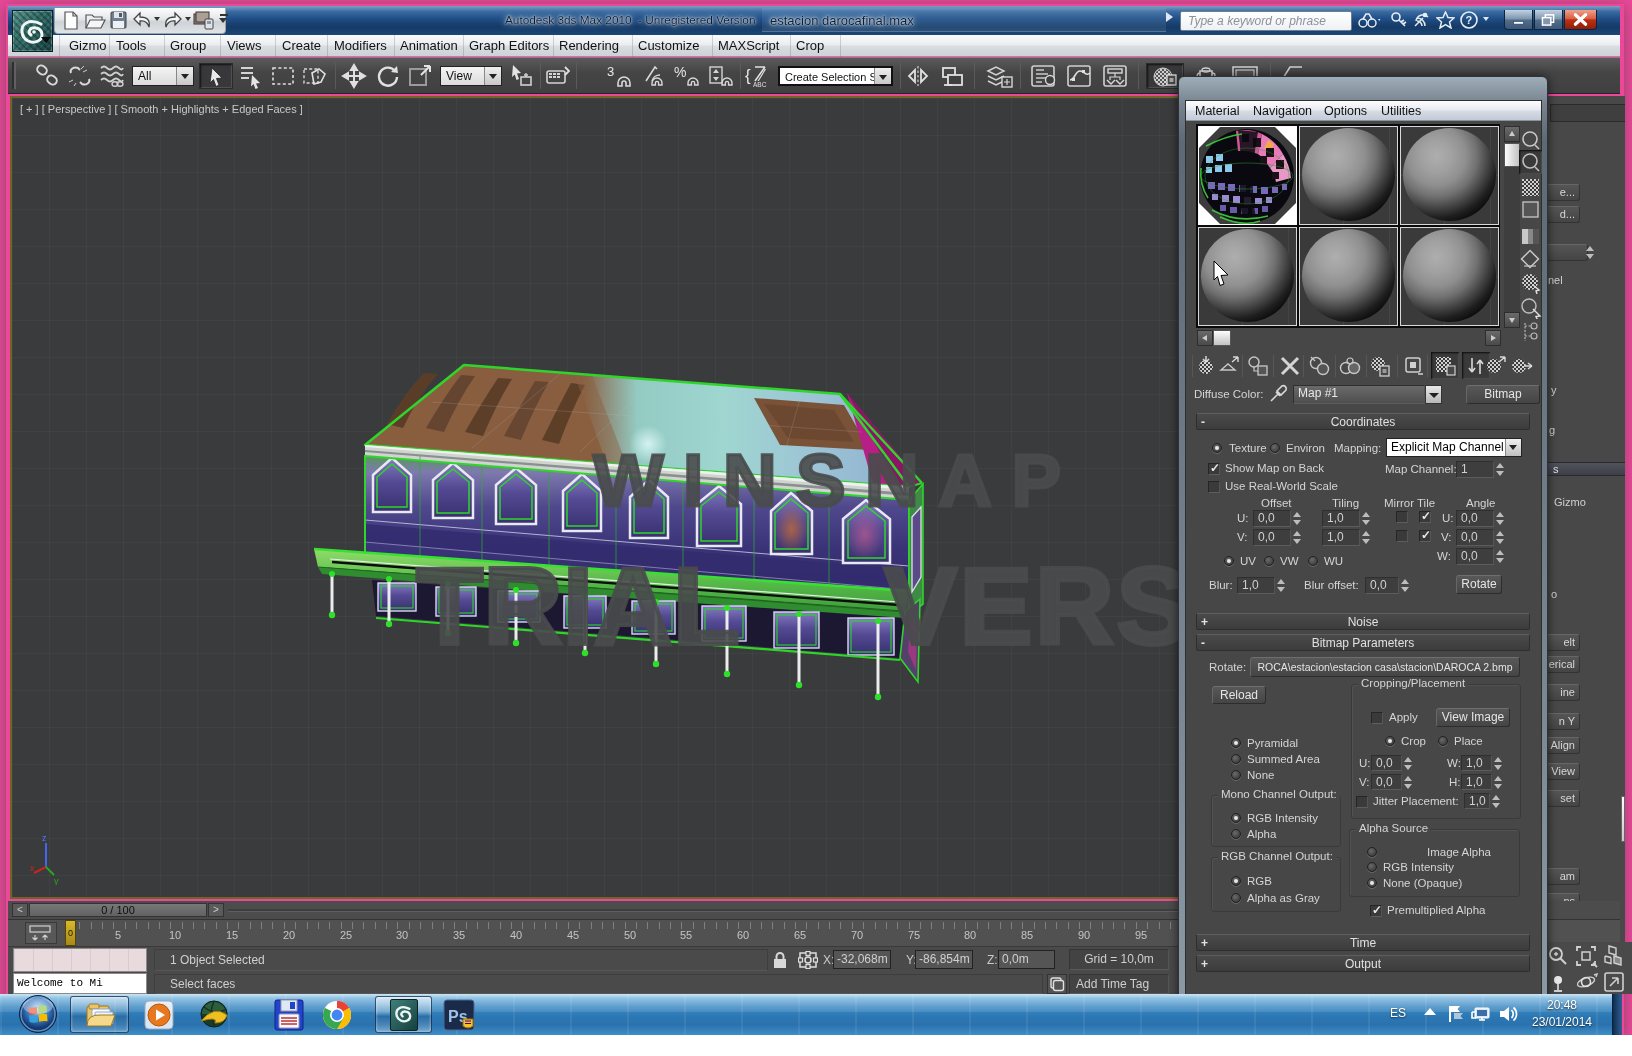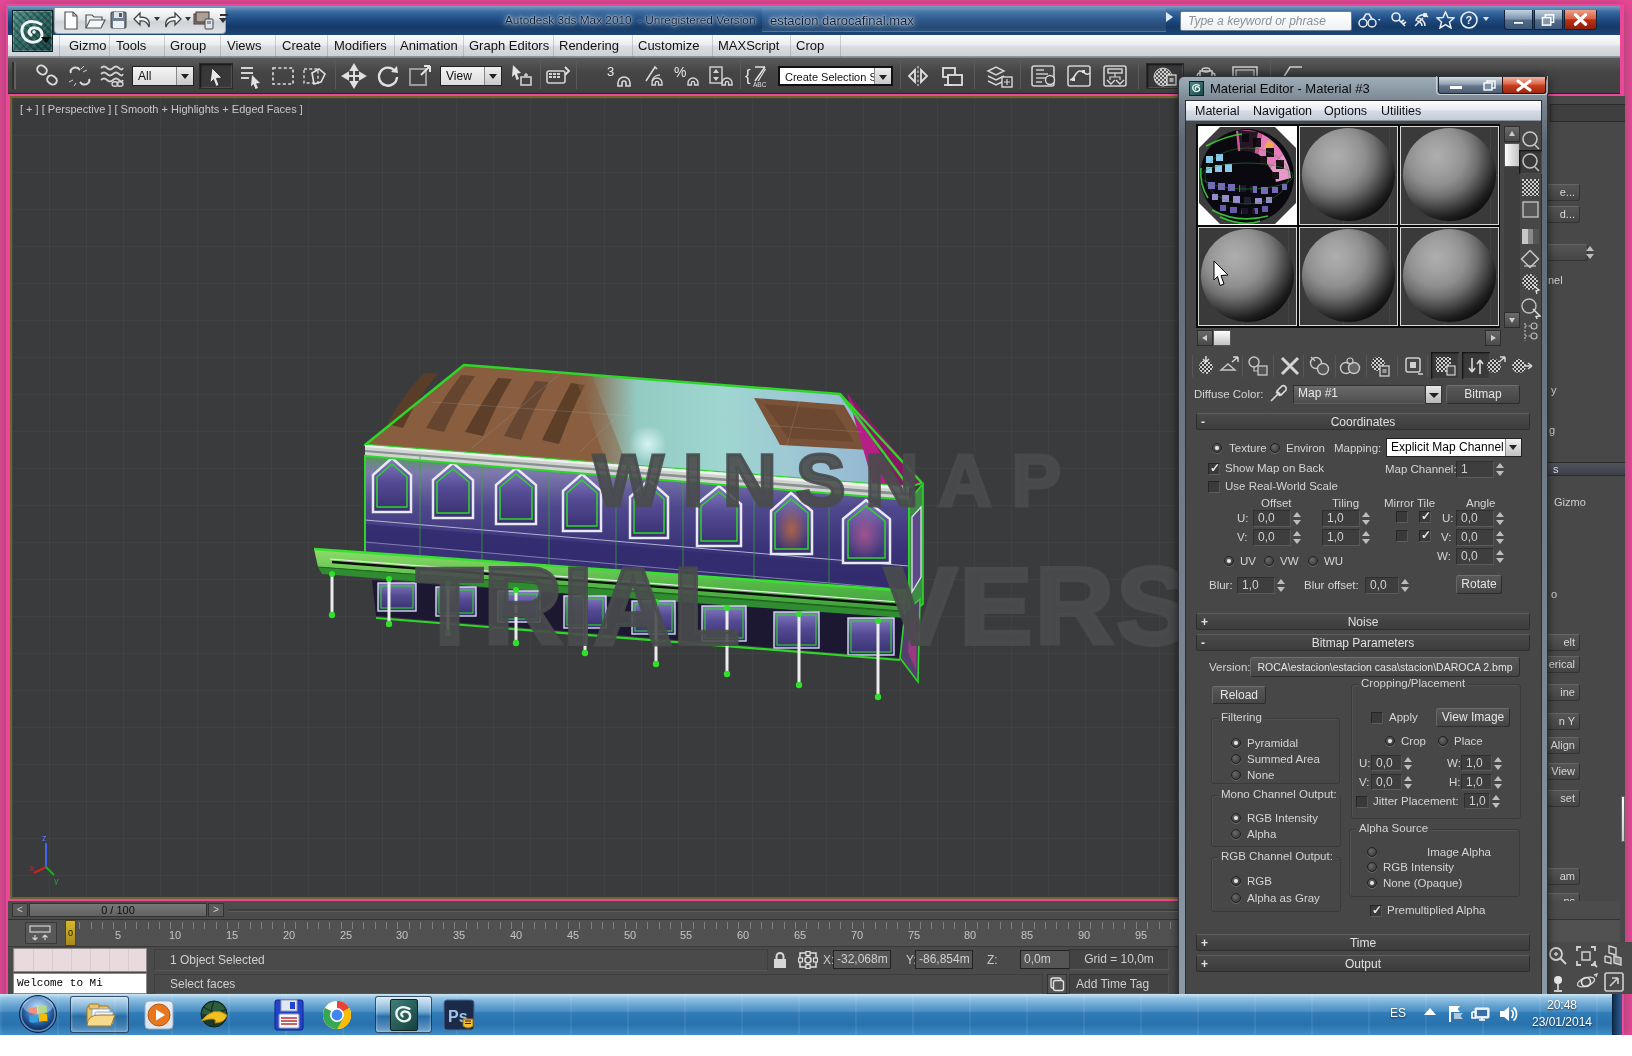--- a/index.html
+++ b/index.html
@@ -754,48 +754,31 @@
         <rect x="0.5" y="7" width="4" height="4" fill="#4a4a4a" stroke="#e0e0e0" stroke-width="1.2"></rect>
         <rect x="15.5" y="7" width="4" height="4" fill="#4a4a4a" stroke="#e0e0e0" stroke-width="1.2"></rect>
         <rect x="8" y="0.5" width="4" height="4" fill="#4a4a4a" stroke="#e0e0e0" stroke-width="1.2"></rect>
         <rect x="8" y="13.5" width="4" height="4" fill="#4a4a4a" stroke="#e0e0e0" stroke-width="1.2"></rect>
       </svg>
     <div style="position:absolute;left:815px;top:6px;color:#c8c8c8;font-size:12px;">X:</div>
     <div class="sunk" style="left:825px;top:3px;width:58px;height:19px;line-height:17px;padding-left:3px;background:#555;border-color:#222;">-32,068m</div>
     <div style="position:absolute;left:898px;top:6px;color:#c8c8c8;font-size:12px;">Y:</div>
     <div class="sunk" style="left:907px;top:3px;width:58px;height:19px;line-height:17px;padding-left:3px;background:#555;border-color:#222;">-86,854m</div>
     <div style="position:absolute;left:979px;top:6px;color:#c8c8c8;font-size:12px;">Z:</div>
-    <div class="sunk" style="left:1012px;top:3px;width:57px;height:19px;line-height:17px;padding-left:3px;background:#555;border-color:#222;">0,0m</div>
+    <div class="sunk" style="left:990px;top:3px;width:57px;height:19px;line-height:17px;padding-left:3px;background:#555;border-color:#222;">0,0m</div>
     <div class="sunk" style="left:1061px;top:2px;width:100px;height:21px;line-height:19px;text-align:center;">Grid = 10,0m</div>
     <div style="position:absolute;left:146px;top:27px;width:889px;height:20px;border:1px solid #3e3e3e;border-bottom-color:#565656;color:#cfcfcf;font-size:12px;line-height:18px;padding-left:15px;">Select faces</div>
     <div style="position:absolute;left:1039px;top:27px;width:20px;height:20px;background:#535353;border:1px solid #333;"><svg width="18" height="18" viewBox="0 0 18 18">
           <rect x="3" y="3" width="10" height="10" rx="2" fill="none" stroke="#e0e0e0" stroke-width="1.4"></rect>
           <rect x="5.5" y="5.5" width="10" height="10" rx="2" fill="#535353" stroke="#e0e0e0" stroke-width="1.4"></rect>
         </svg></div>
     <div class="sunk" style="left:1061px;top:27px;width:100px;height:20px;line-height:18px;padding-left:6px;">Add Time Tag</div>
   </div>
 
   <div class="abs" id="mewin">
-    <div id="metitle">
-      <div style="position:absolute;left:10px;top:4px;width:15px;height:15px;background:linear-gradient(135deg,#4a8a84,#1c4747);border:1px solid #0d2324;"><svg width="13" height="13" viewBox="0 0 38 38">
-            <path d="M27 10 C15 4 7 10 8 18 C9 27 18 30 24 27 C30 24 29 15 22 14 C16 13 13 18 17 21" fill="none" stroke="#f0f6f4" stroke-width="4" stroke-linecap="round"></path>
-          </svg></div>
-      <div style="position:absolute;left:31px;top:4px;">Material Editor - Material #3</div>
-      <div style="position:absolute;left:259px;top:0px;width:108px;height:17px;background:linear-gradient(180deg,#d8dee5,#8fa0b2 45%,#66788c 55%,#4a5d73);border:1px solid #1c2b3c;border-top:none;border-radius:0 0 3px 3px;"></div>
-      <div style="position:absolute;left:323px;top:0px;width:44px;height:17px;background:linear-gradient(180deg,#f2b3a0,#dd6f52 40%,#c53c1d 55%,#9c2a10);border:1px solid #3c1008;border-top:none;border-radius:0 0 3px 3px;"></div>
-      <svg style="position:absolute;left:259px;top:0px;" width="108" height="17" viewBox="0 0 108 17">
-          <rect x="12" y="9" width="12" height="3" fill="#fff"></rect>
-          <rect x="49" y="4" width="8" height="7" fill="none" stroke="#fff" stroke-width="1.4"></rect>
-          <rect x="46" y="6" width="8" height="7" fill="#7b8ea2" stroke="#fff" stroke-width="1.4"></rect>
-        </svg>
-      <svg style="position:absolute;left:323px;top:0px;" width="44px" height="17" viewBox="0 0 44 17">
-          <path d="M16 4 L22 8.5 L28 4 M16 13 L22 8.5 L28 13" stroke="#fff" stroke-width="3" fill="none" stroke-linecap="round"></path>
-        </svg>
-      <div style="position:absolute;left:257px;top:-1px;width:112px;height:19px;border:1px solid rgba(255,255,255,0.55);border-top:none;border-radius:0 0 4px 4px;pointer-events:none;"></div>
-    </div>
     <div id="mecontent">
       <div id="memenu">
         <div class="memenu-item" style="left:9px;">Material</div>
         <div class="memenu-item" style="left:67px;">Navigation</div>
         <div class="memenu-item" style="left:138px;">Options</div>
         <div class="memenu-item" style="left:195px;">Utilities</div>
       </div>
       
       <div style="position:absolute;left:10px;top:23px;width:304px;height:204px;background:#0a0a0a;"></div>
       <div class="slotsel" style="position:absolute;left:12px;top:25px;width:99px;height:99px;background:#fff;overflow:hidden;">
@@ -997,21 +980,21 @@
         </svg>
       
       <div class="melabel" style="left:8px;top:287px;">Diffuse Color:</div>
       <svg style="position:absolute;left:82px;top:283px;" width="20" height="20" viewBox="0 0 20 20">
           <path d="M3 17 L10 10 M8 8 l4 4 M14 2 a3 3 0 0 1 4 4 l-5 5 l-4 -4 z" stroke="#d8d8d8" stroke-width="1.6" fill="none"></path>
         </svg>
       <div class="mebox" style="left:107px;top:284px;width:132px;height:19px;background:linear-gradient(#6a6a6a,#4e4e4e);color:#e8e8e8;">Map #1</div>
       <div style="position:absolute;left:239px;top:284px;width:17px;height:19px;background:linear-gradient(#e8e8e8,#b8b8b8);border:1px solid #333;">
           <div style="position:absolute;left:3px;top:7px;border-left:5px solid transparent;border-right:5px solid transparent;border-top:5.5px solid #222;"></div>
         </div>
-      <div class="mebtn" style="left:260px;top:284px;width:74px;height:19px;line-height:17px;">Bitmap</div>
+      <div class="mebtn" style="left:280px;top:284px;width:74px;height:19px;line-height:17px;">Bitmap</div>
       
       <div class="rollout" style="top:312px;"><span class="pm">-</span>Coordinates</div>
       <div class="radio sel" style="left:26px;top:342px;"></div><div class="melabel" style="left:43px;top:341px;">Texture</div>
       <div class="radio" style="left:84px;top:342px;"></div><div class="melabel" style="left:100px;top:341px;">Environ</div>
       <div class="melabel" style="left:148px;top:341px;">Mapping:</div>
       <div style="position:absolute;left:200px;top:337px;width:136px;height:19px;background:#fff;border:1px solid #222;color:#000;font-size:12px;padding:1px 0 0 4px;">Explicit Map Channel</div>
       <div style="position:absolute;left:319px;top:338px;width:16px;height:17px;background:linear-gradient(#f0f0f0,#c0c0c0);border-left:1px solid #888;">
           <div style="position:absolute;left:3px;top:6px;border-left:4.5px solid transparent;border-right:4.5px solid transparent;border-top:5px solid #222;"></div>
         </div>
       <div class="check on" style="left:22px;top:362px;"></div><div class="melabel" style="left:39px;top:361px;">Show Map on Back</div>
@@ -1041,43 +1024,40 @@
       <div class="radio" style="left:122px;top:455px;"></div><div class="melabel" style="left:138px;top:454px;">WU</div>
       <div class="melabel" style="left:23px;top:478px;">Blur:</div>
       <div class="mebox" style="left:51px;top:476px;width:38px;">1,0</div><div class="spin" style="left:89px;top:476px;"></div>
       <div class="melabel" style="left:118px;top:478px;">Blur offset:</div>
       <div class="mebox" style="left:179px;top:476px;width:34px;">0,0</div><div class="spin" style="left:213px;top:476px;"></div>
       <div class="mebtn" style="left:270px;top:474px;width:46px;height:19px;line-height:17px;">Rotate</div>
       
       <div class="rollout" style="top:512px;"><span class="pm">+</span>Noise</div>
       
       <div class="rollout" style="top:533px;"><span class="pm">-</span>Bitmap Parameters</div>
-      <div class="melabel" style="left:23px;top:560px;">Version:</div>
+      <div class="melabel" style="left:23px;top:560px;">Rotate:</div>
       <div class="mebtn" style="left:64px;top:556px;width:270px;height:20px;line-height:18px;font-size:10.5px;white-space:nowrap;overflow:hidden;">ROCA\estacion\estacion casa\stacion\DAROCA 2.bmp</div>
       <div class="mebtn" style="left:26px;top:585px;width:54px;height:18px;line-height:16px;">Reload</div>
       <div class="group" style="left:165px;top:583px;width:170px;height:135px;">
           <div class="gtitle">Cropping/Placement</div>
         </div>
       <div class="check" style="left:185px;top:611px;"></div><div class="melabel" style="left:203px;top:610px;">Apply</div>
       <div class="mebtn" style="left:250px;top:607px;width:74px;height:19px;line-height:17px;">View Image</div>
       <div class="radio sel" style="left:199px;top:635px;"></div><div class="melabel" style="left:215px;top:634px;">Crop</div>
       <div class="radio" style="left:252px;top:635px;"></div><div class="melabel" style="left:268px;top:634px;">Place</div>
       <div class="melabel" style="left:173px;top:656px;">U:</div>
       <div class="mebox" style="left:185px;top:654px;width:31px;height:16px;">0,0</div><div class="spin" style="left:216px;top:654px;"></div>
       <div class="melabel" style="left:261px;top:656px;">W:</div>
       <div class="mebox" style="left:275px;top:654px;width:31px;height:16px;">1,0</div><div class="spin" style="left:306px;top:654px;"></div>
       <div class="melabel" style="left:173px;top:675px;">V:</div>
       <div class="mebox" style="left:185px;top:673px;width:31px;height:16px;">0,0</div><div class="spin" style="left:216px;top:673px;"></div>
       <div class="melabel" style="left:263px;top:675px;">H:</div>
       <div class="mebox" style="left:275px;top:673px;width:31px;height:16px;">1,0</div><div class="spin" style="left:306px;top:673px;"></div>
       <div class="check" style="left:170px;top:695px;"></div><div class="melabel" style="left:187px;top:694px;">Jitter Placement:</div>
       <div class="mebox" style="left:278px;top:692px;width:26px;height:16px;">1,0</div><div class="spin" style="left:304px;top:692px;"></div>
-      <div class="group" style="left:25px;top:617px;width:129px;height:66px;">
-          <div class="gtitle">Filtering</div>
-        </div>
       <div class="radio sel" style="left:45px;top:637px;"></div><div class="melabel" style="left:61px;top:636px;">Pyramidal</div>
       <div class="radio" style="left:45px;top:653px;"></div><div class="melabel" style="left:61px;top:652px;">Summed Area</div>
       <div class="radio" style="left:45px;top:669px;"></div><div class="melabel" style="left:61px;top:668px;">None</div>
       <div class="group" style="left:25px;top:694px;width:130px;height:52px;">
           <div class="gtitle">Mono Channel Output:</div>
         </div>
       <div class="radio sel" style="left:45px;top:712px;"></div><div class="melabel" style="left:61px;top:711px;">RGB Intensity</div>
       <div class="radio" style="left:45px;top:728px;"></div><div class="melabel" style="left:61px;top:727px;">Alpha</div>
       <div class="group" style="left:25px;top:756px;width:130px;height:55px;">
           <div class="gtitle">RGB Channel Output:</div>

